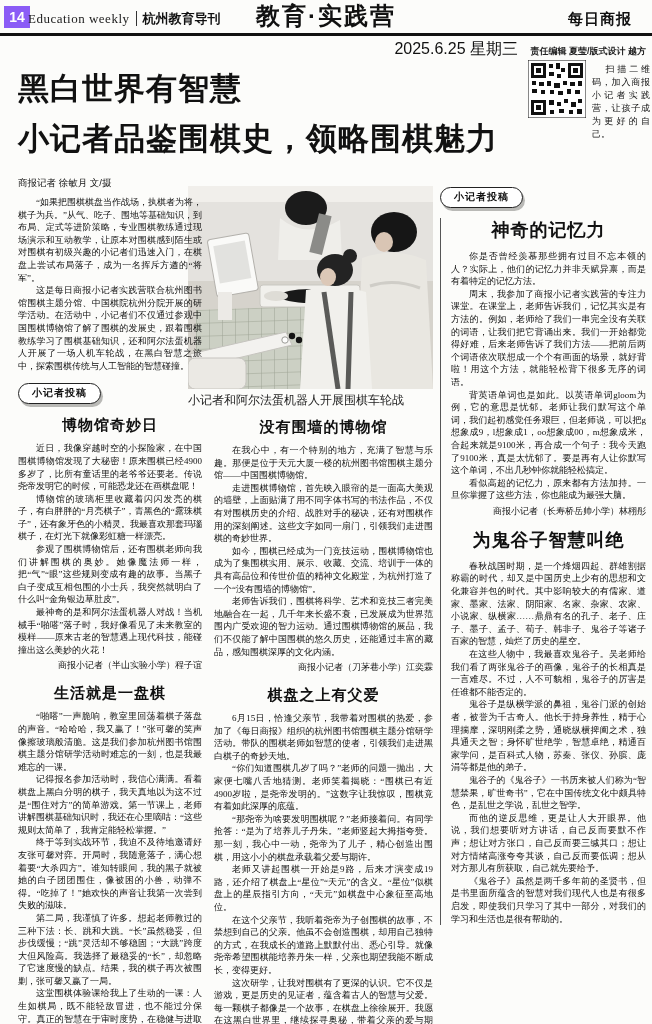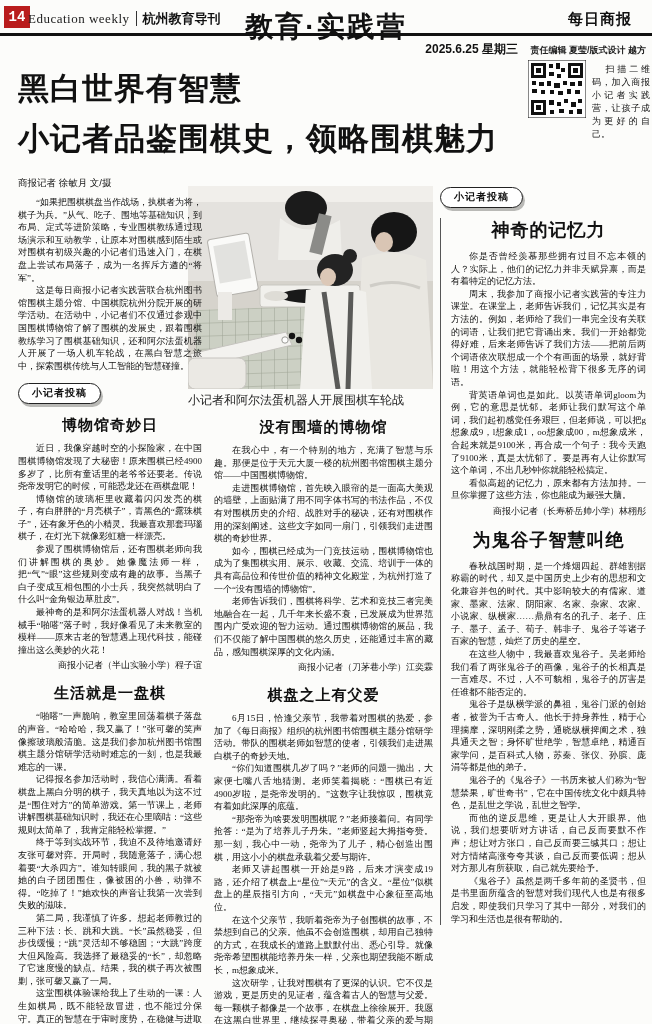--- a/index.html
+++ b/index.html
@@ -1,32 +1,32 @@
 <!DOCTYPE html>
 <html><head>
 <meta charset="utf-8">
 <style>
   html,body{margin:0;padding:0;background:#888;}
   .page{position:relative;width:652px;height:1024px;background:#fcfcfa;overflow:hidden;
         font-family:"Liberation Serif",serif;color:#111;}
   
-  .pagenum{position:absolute;left:4px;top:6px;width:26px;height:22px;background:#b91c1c;color:#fff;
-           font-family:Liberation Mono, monospace;font-size:14px;font-weight:bold;
+  .pagenum{position:absolute;left:4px;top:6px;width:26px;height:22px;background:#8b5cf6;color:#fff;
+           font-family:Liberation Sans, sans-serif;font-size:14px;font-weight:bold;
            display:flex;align-items:center;justify-content:center;}
   .edition{position:absolute;left:28px;top:10px;font-size:13px;white-space:nowrap;}
   .edition .en{font-family:"Liberation Serif",serif;color:#222;letter-spacing:.5px;}
   .edition .cn{font-family:"Liberation Sans",sans-serif;font-weight:bold;border-left:1px solid #333;
                padding-left:6px;margin-left:6px;}
-  .section-title{position:absolute;left:0;right:0;top:8px;text-align:center;
-                 font-family:"Liberation Sans",sans-serif;font-size:28px;font-weight:900;letter-spacing:2px;}
+  .section-title{position:absolute;left:0;right:0;top:0;text-align:center;
+                 font-family:"Liberation Sans",sans-serif;font-size:24px;font-weight:900;letter-spacing:2px;}
   .masthead{position:absolute;right:20px;top:10px;font-family:"Liberation Sans",sans-serif;
             font-size:15px;font-weight:900;letter-spacing:1px;}
   .rule{position:absolute;left:0;right:0;top:33px;height:3px;background:#111;}
   .dateline{position:absolute;right:6px;top:39px;font-family:"Liberation Sans",sans-serif;white-space:nowrap;}
-  .dateline .date{font-size:12px;font-weight:bold;margin-top:8px;}
+  .dateline .date{font-size:16px;font-weight:normal;margin-top:8px;}
   .dateline .eds{font-size:9px;font-weight:bold;margin-left:8px;color:#222;}
   
   .headline{position:absolute;left:18px;top:64px;font-family:"Liberation Sans",sans-serif;
             font-weight:900;font-size:31px;line-height:50px;letter-spacing:1px;white-space:nowrap;}
   .byline{position:absolute;left:18px;top:177px;font-size:9.5px;font-family:Liberation Sans, sans-serif;}
   .qr{position:absolute;left:528px;top:60px;}
   .qr-caption{position:absolute;left:592px;top:63px;width:58px;font-size:9px;line-height:13px;
               text-align:justify;text-indent:1.5em;font-family:"Liberation Sans",sans-serif;}
   
   .photo{position:absolute;left:188px;top:186px;width:245px;height:203px;}
@@ -210,21 +210,21 @@
       <p class="body">如今，围棋已经成为一门竞技运动，围棋博物馆也成为了集围棋实用、展示、收藏、交流、培训于一体的具有高品位和传世价值的精神文化殿堂，为杭州打造了一个“没有围墙的博物馆”。</p>
       <p class="body">老师告诉我们，围棋将科学、艺术和竞技三者完美地融合在一起，几千年来长盛不衰，已发展成为世界范围内广受欢迎的智力运动。通过围棋博物馆的展品，我们不仅能了解中国围棋的悠久历史，还能通过丰富的藏品，感知围棋深厚的文化内涵。</p>
       <div class="sig">商报小记者（刀茅巷小学）江奕霖</div>
     </section>
     <section>
       <h3 class="art-title">棋盘之上有父爱</h3>
       <p class="body">6月15日，恰逢父亲节，我带着对围棋的热爱，参加了《每日商报》组织的杭州图书馆围棋主题分馆研学活动。带队的围棋老师如智慧的使者，引领我们走进黑白棋子的奇妙天地。</p>
       <p class="body">“你们知道围棋几岁了吗？”老师的问题一抛出，大家便七嘴八舌地猜测。老师笑着揭晓：“围棋已有近4900岁啦，是尧帝发明的。”这数字让我惊叹，围棋竟有着如此深厚的底蕴。</p>
       <p class="body">“那尧帝为啥要发明围棋呢？”老师接着问。有同学抢答：“是为了培养儿子丹朱。”老师竖起大拇指夸赞。那一刻，我心中一动，尧帝为了儿子，精心创造出围棋，用这小小的棋盘承载着父爱与期许。</p>
       <p class="body">老师又讲起围棋一开始是9路，后来才演变成19路，还介绍了棋盘上“星位”“天元”的含义。“星位”似棋盘上的星辰指引方向，“天元”如棋盘中心象征至高地位。</p>
-      <p class="body">在这个父亲节，我听着尧帝为子创围棋的故事，不禁想到自己的父亲。他虽不会创造围棋，却用自己独特的方式，在我成长的道路上默默付出、悉心引导。就像尧帝希望围棋能培养丹朱一样，父亲也期望我能不断成长，m想象成米。</p>
+      <p class="body">在这个父亲节，我听着尧帝为子创围棋的故事，不禁想到自己的父亲。他虽不会创造围棋，却用自己独特的方式，在我成长的道路上默默付出、悉心引导。就像尧帝希望围棋能培养丹朱一样，父亲也期望我能不断成长，变得更好。</p>
       <p class="body">这次研学，让我对围棋有了更深的认识。它不仅是游戏，更是历史的见证者，蕴含着古人的智慧与父爱。每一颗棋子都像是一个故事，在棋盘上徐徐展开。我愿在这黑白世界里，继续探寻奥秘，带着父亲的爱与期望，勇敢前行。</p>
 
     </section>
   </div>
 
   <div class="col col-right">
     <div class="badge-row" style="margin-top:0">
       <span class="badge">小记者投稿</span>
     </div>
     <div class="ruled">

